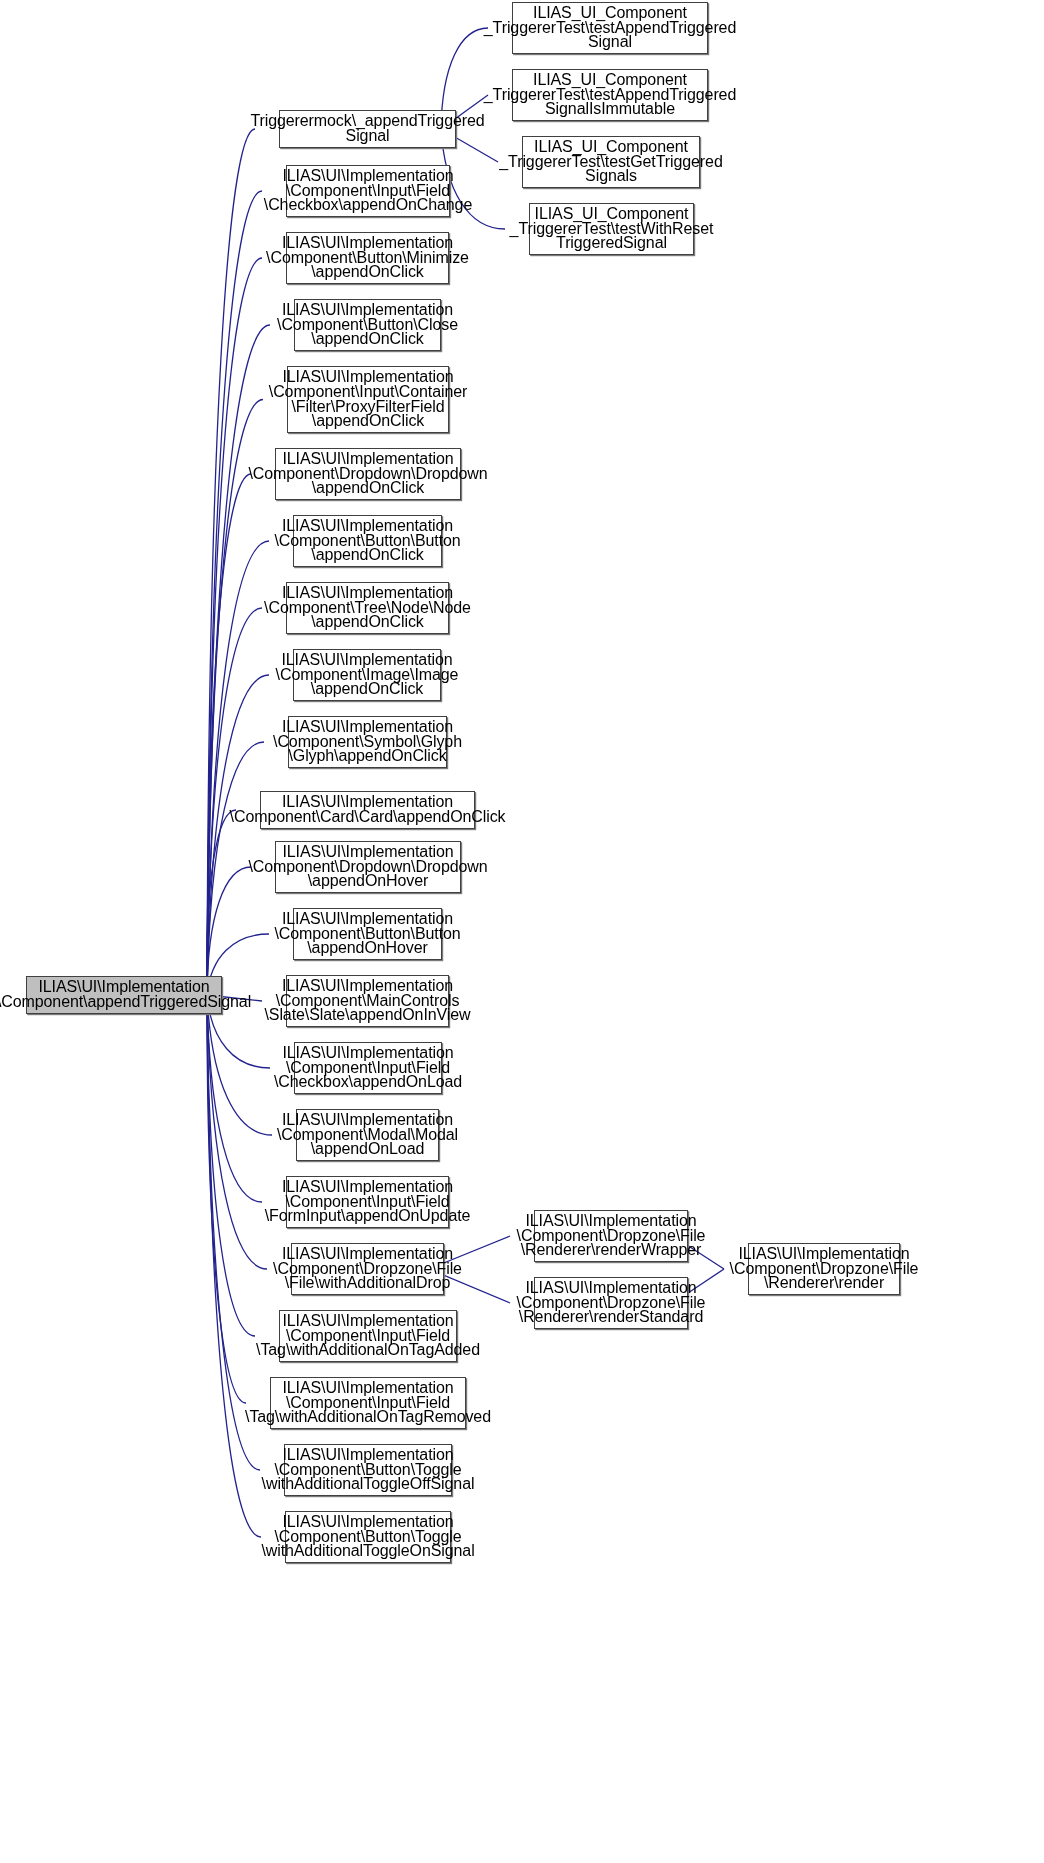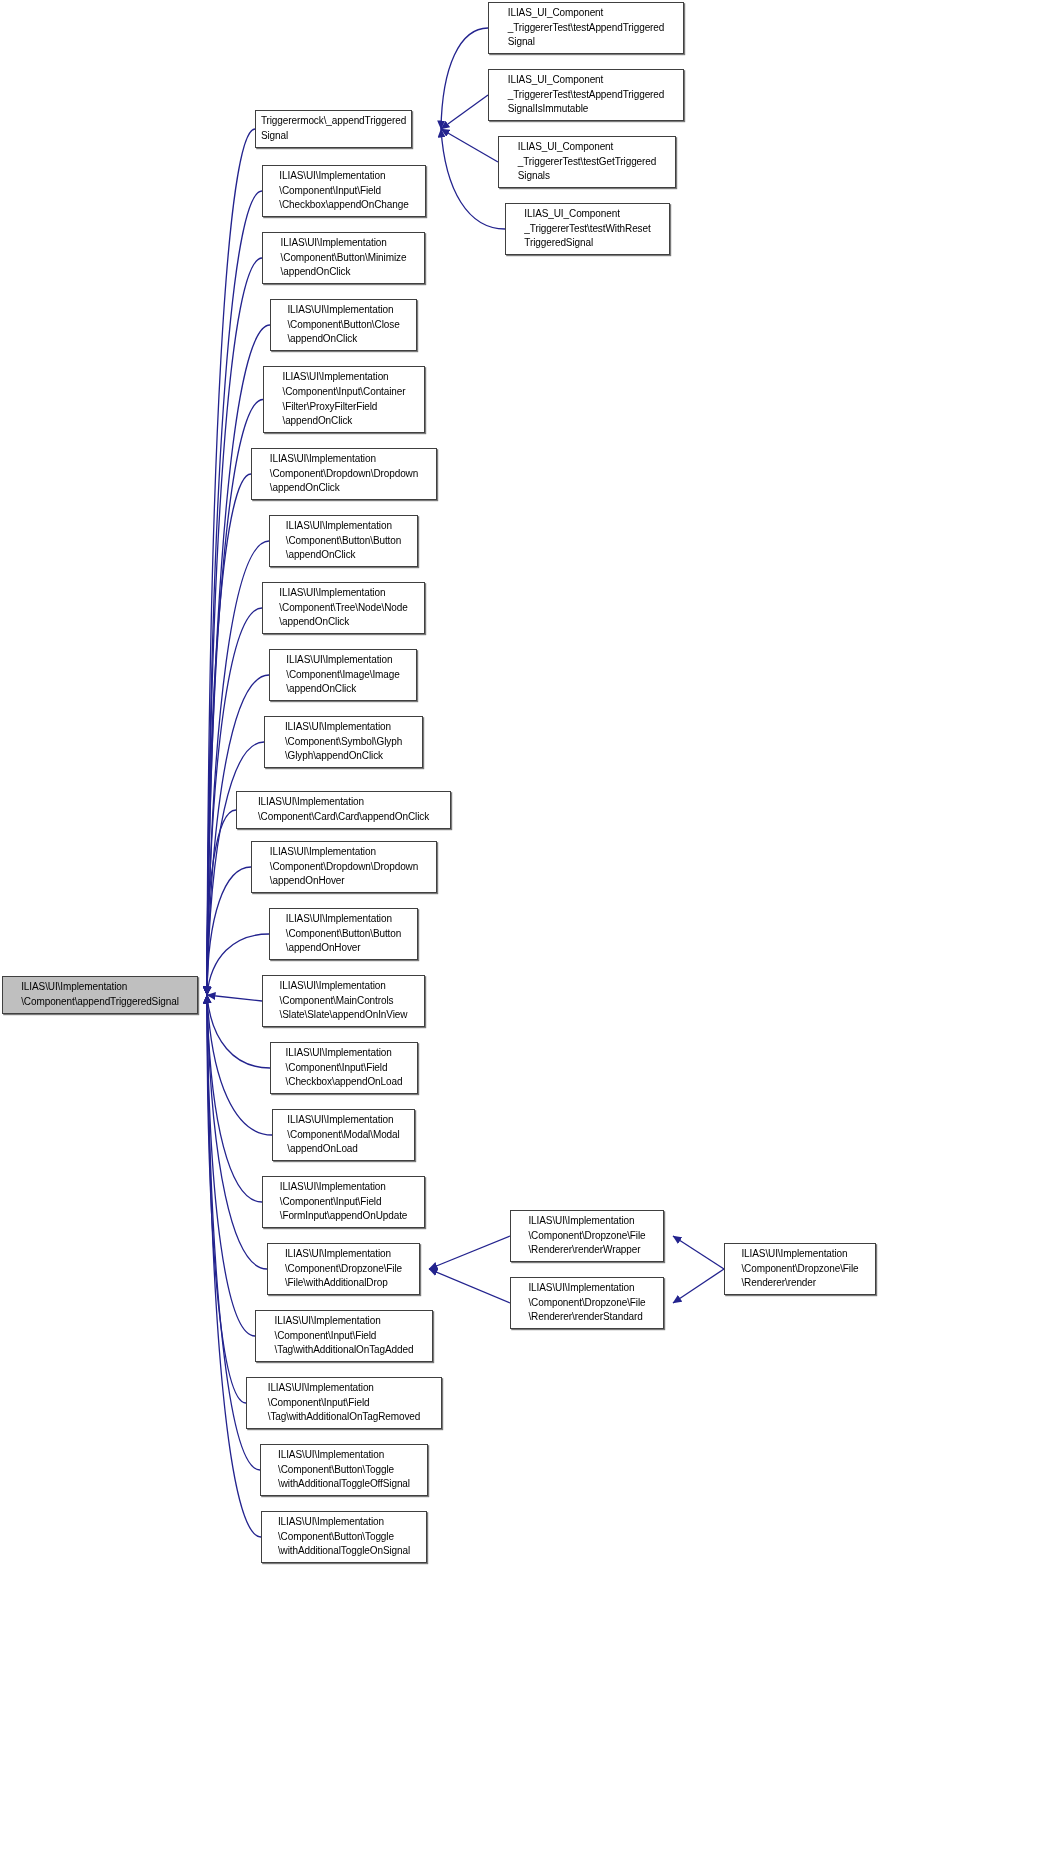--- a/index.html
+++ b/index.html
@@ -24,26 +24,28 @@
   }
   .node{
     position:absolute;
     box-sizing:border-box;
     border:1px solid #404040;
     background:#ffffff;
     color:#000000;
     display:flex;
     align-items:center;
     justify-content:center;
-    font-size:10px;
+    text-align:center;
+    font-size:16px;
     line-height:14.6px;
     letter-spacing:-0.1px;
     padding:2px 3px;
     white-space:pre-line;
     box-shadow:1.2px 1.2px 0 0 #7a7a7a;
+    margin-left:24px;
   }
   .node.highlight{
     background:#bfbfbf;
     border:1px solid #404040;
   }
 </style>
 </head>
 <body>
 
 <div id="graph">
@@ -80,21 +82,21 @@
       <path d="M260,1470 C229,1470 209.16,1289.5 207,995" fill="none" stroke="#23238e" stroke-width="1.3" marker-end="url(#arrow)"></path>
       <path d="M261,1537 C229.5,1537 209.34,1331.04 207,995" fill="none" stroke="#23238e" stroke-width="1.3" marker-end="url(#arrow)"></path>
       <path d="M510,1236 L429,1269" fill="none" stroke="#23238e" stroke-width="1.3" marker-end="url(#arrow)"></path>
       <path d="M510,1303 L429,1269" fill="none" stroke="#23238e" stroke-width="1.3" marker-end="url(#arrow)"></path>
       <path d="M724,1269 L673,1236" fill="none" stroke="#23238e" stroke-width="1.3" marker-end="url(#arrow)"></path>
       <path d="M724,1269 L673,1303" fill="none" stroke="#23238e" stroke-width="1.3" marker-end="url(#arrow)"></path>
     </svg>
   <div id="nodes-layer">
       <div class="node highlight" style="left: 2px; top: 976px; width: 196px; height: 38px;">ILIAS\UI\Implementation
 \Component\appendTriggeredSignal</div>
-      <div class="node" style="left: 255px; top: 110px; width: 157px; height: 38px;">Triggerermock\_appendTriggered
+      <div class="node" style="left: 255px; top: 110px; width: 177px; height: 38px;">Triggerermock\_appendTriggered
 Signal</div>
       <div class="node" style="left: 488px; top: 2px; width: 196px; height: 52px;">ILIAS_UI_Component
 _TriggererTest\testAppendTriggered
 Signal</div>
       <div class="node" style="left: 488px; top: 69px; width: 196px; height: 52px;">ILIAS_UI_Component
 _TriggererTest\testAppendTriggered
 SignalIsImmutable</div>
       <div class="node" style="left: 498px; top: 136px; width: 178px; height: 52px;">ILIAS_UI_Component
 _TriggererTest\testGetTriggered
 Signals</div>

